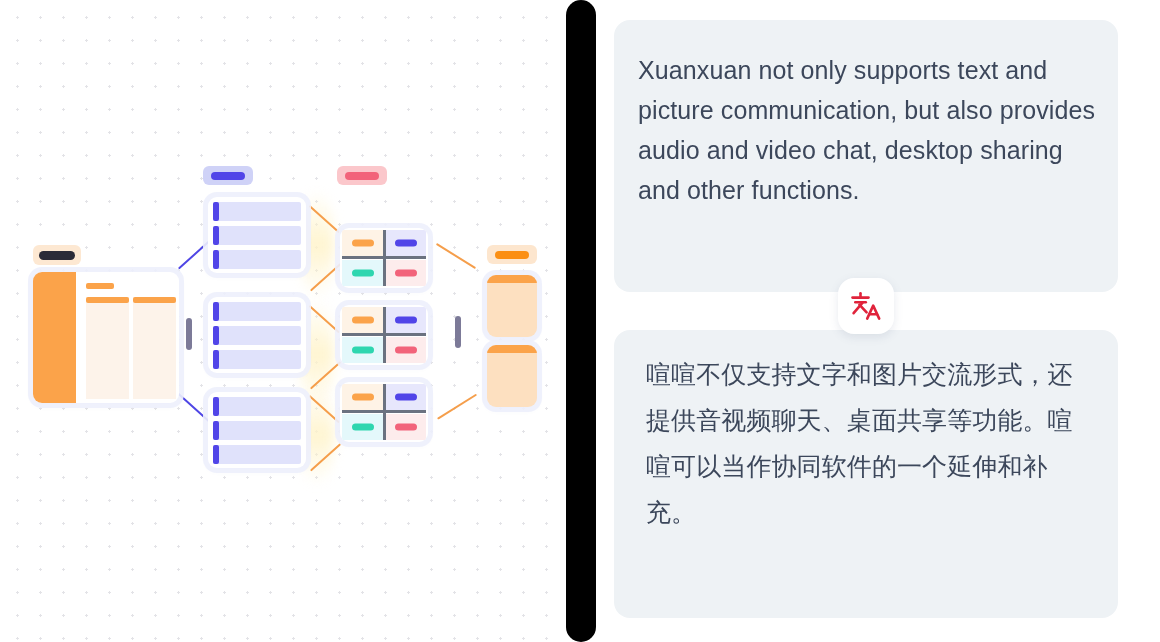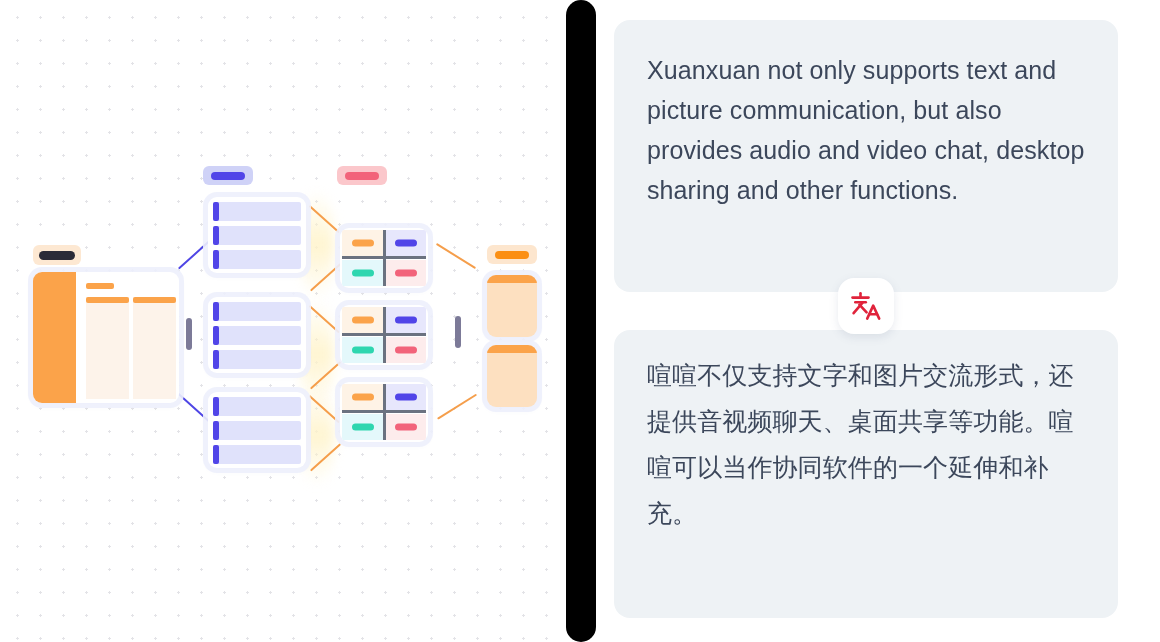--- a/index.html
+++ b/index.html
@@ -82,27 +82,28 @@
   
   #panel-source{
     position:absolute;left:614px;top:20px;width:504px;height:272px;
     background:#EEF2F5;border-radius:16px;
   }
   #panel-target{
     position:absolute;left:614px;top:330px;width:504px;height:288px;
     background:#EEF2F5;border-radius:16px;
   }
   .panel-text{
-    position:absolute;left:33px;top:30px;right:22px;
+    position:absolute;left:24px;top:30px;right:22px;
     color:#3C475B;font-size:25px;line-height:40px;
     letter-spacing:.1px;
   }
   #panel-target .panel-text{
     font-size:25px;line-height:46px;top:22px;
-    font-family:Liberation Sans, sans-serif;
+    font-family:Liberation Serif, serif;
+    margin-left:8px;
   }
 
   
   #translate-button{
     position:absolute;left:838px;top:278px;width:56px;height:56px;
     background:#ffffff;border-radius:16px;
     box-shadow:0 3px 10px rgba(80,95,130,.13);
     display:flex;align-items:center;justify-content:center;
     cursor:pointer;
   }

